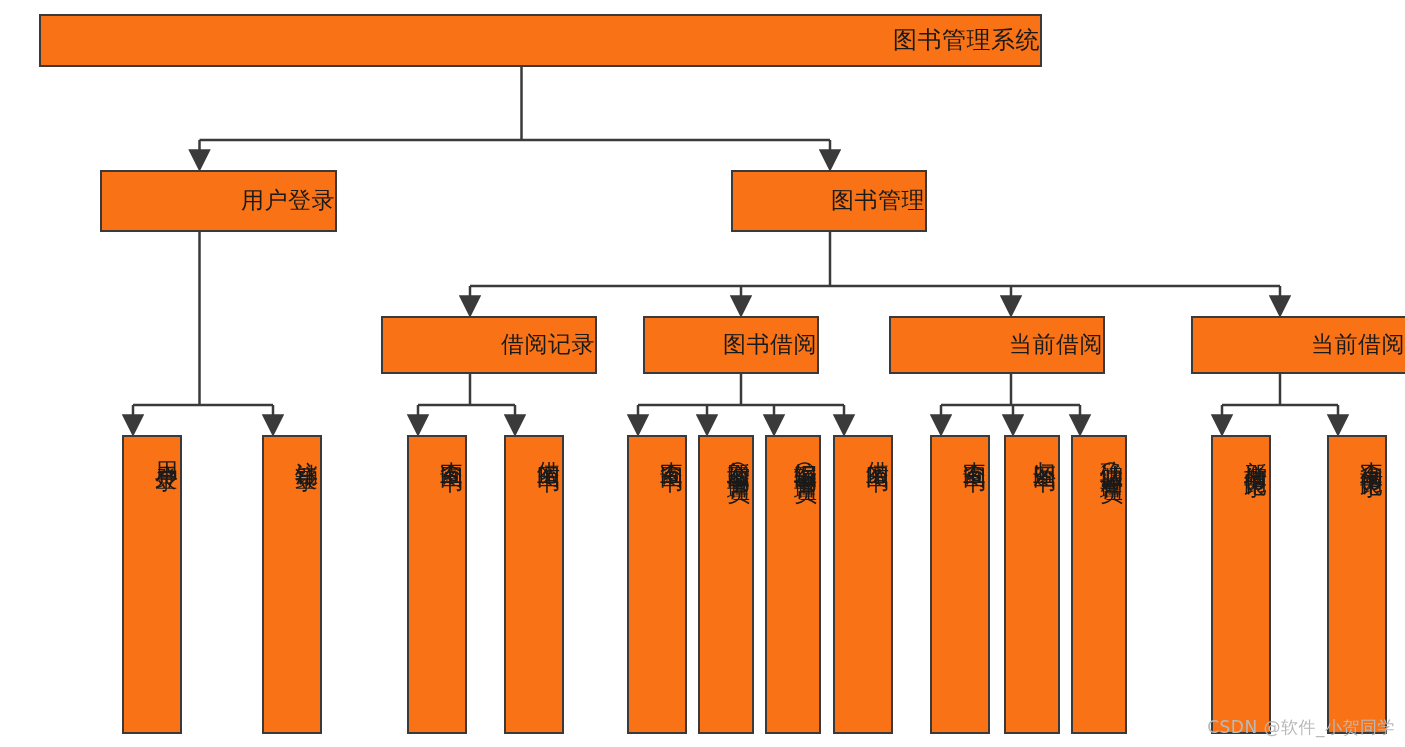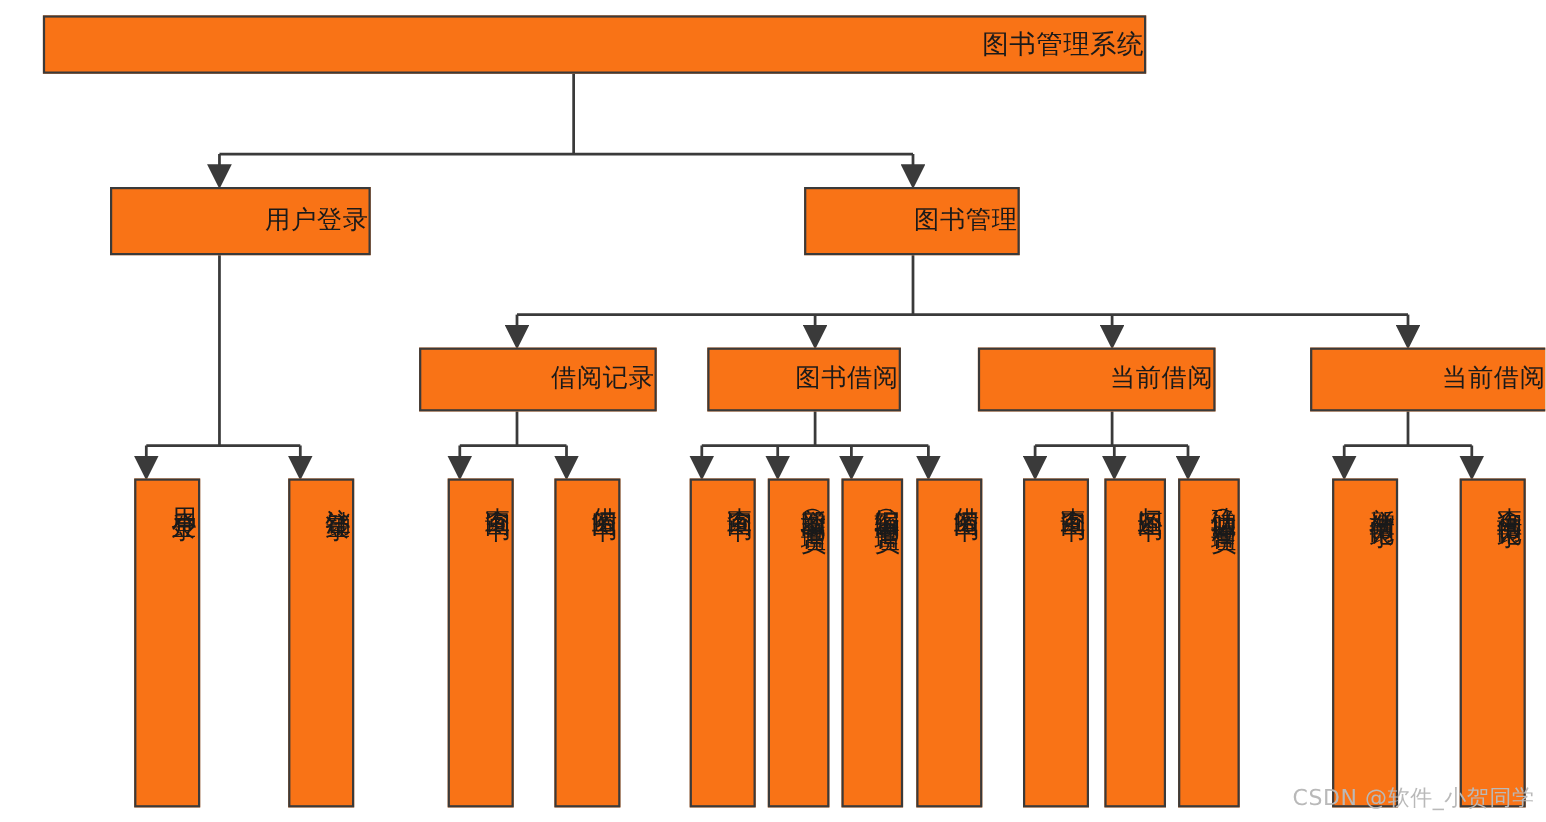--- a/index.html
+++ b/index.html
@@ -56,21 +56,21 @@
     writing-mode: vertical-rl;
     text-orientation: upright;
     font-size: 23px;
     letter-spacing: 3px;
     white-space: nowrap;
   }
   .watermark {
     position: absolute;
     right: 10px;
     bottom: 8px;
-    font-size: 20px;
+    font-size: 17px;
     color: #b9b9b9;
     z-index: 5;
     white-space: nowrap;
     letter-spacing: 0.5px;
   }
 </style>
 </head>
 <body>
 
 <div id="canvas">

